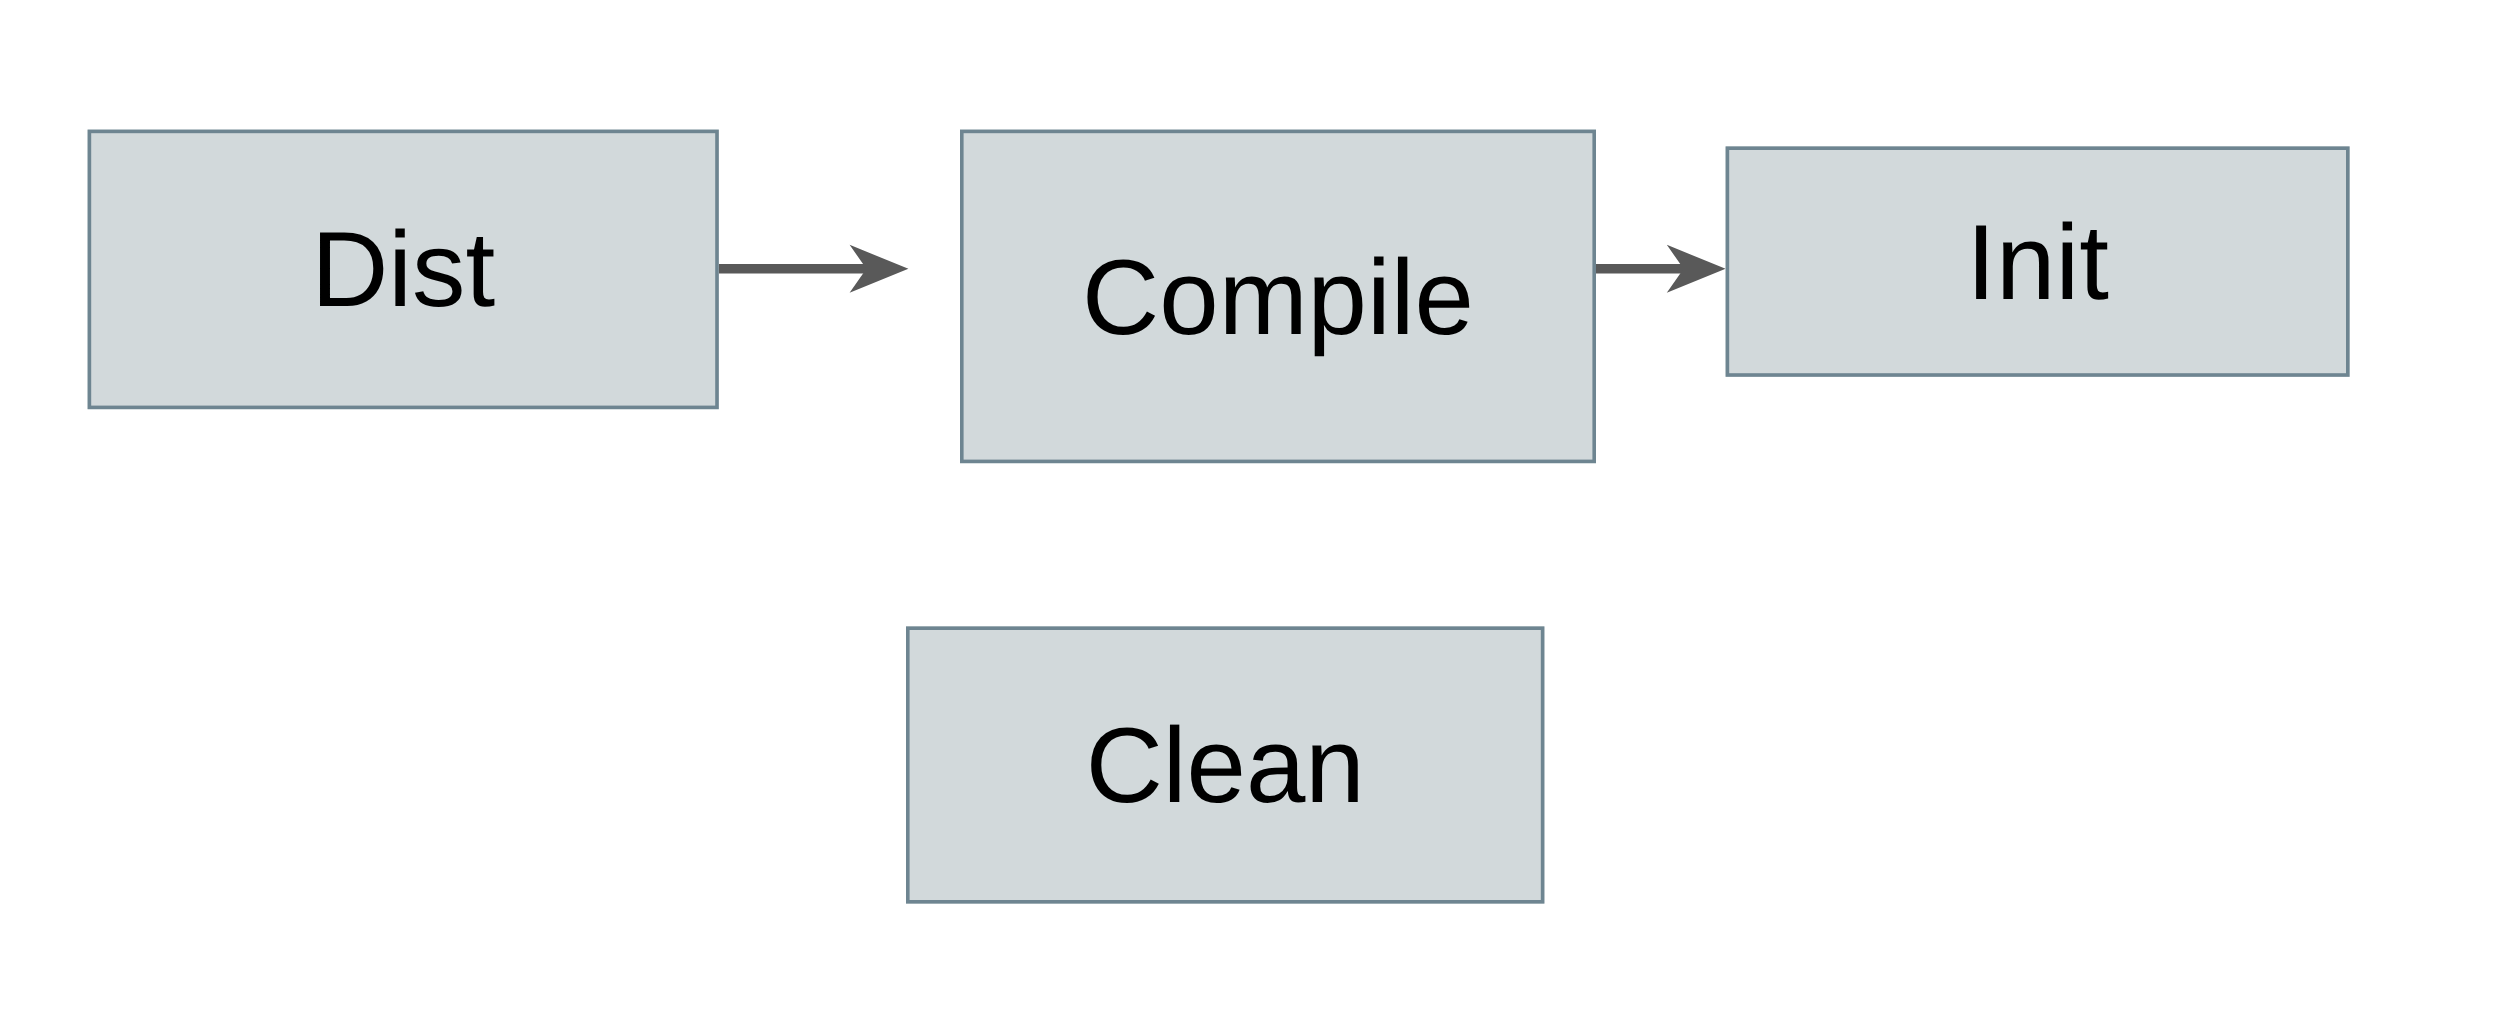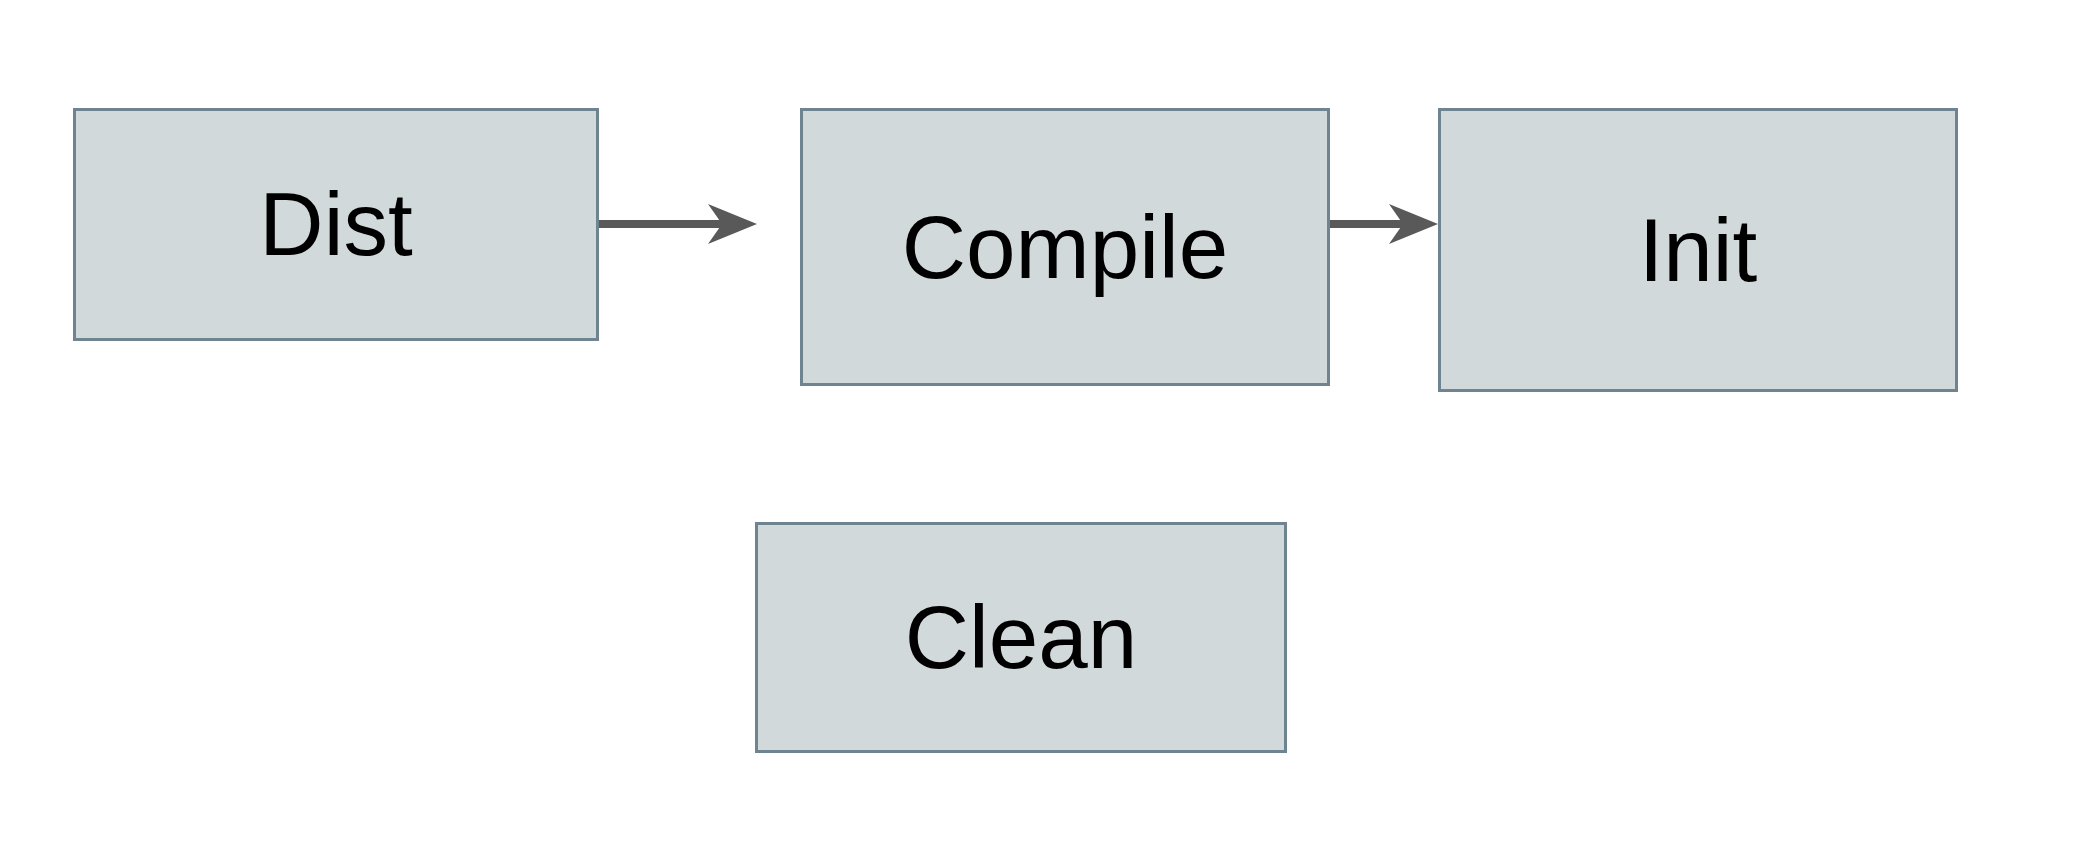--- a/index.html
+++ b/index.html
@@ -49,21 +49,21 @@
   }
   .node-label {
     color: var(--text);
     font-size: 89px;
     line-height: 1;
     white-space: nowrap;
     letter-spacing: 0px;
   }
   .node-dist    { left: 73px;   top: 98px;  width: 526px; height: 233px; }
   .node-compile { left: 800px;  top: 98px;  width: 530px; height: 278px; }
-  .node-init    { left: 1438px; top: 98px;  width: 520px; height: 284px; }
+  .node-init    { left: 1438px; top: 112px;  width: 520px; height: 192px; }
   .node-clean   { left: 755px;  top: 512px; width: 532px; height: 231px; align-items: center; }
 </style>
 </head>
 <body>
 
 <div class="canvas">
 
   <svg class="edges" viewBox="0 0 2078 848" xmlns="http://www.w3.org/2000/svg">
     <g>
       <line x1="599" y1="214" x2="724" y2="214"></line>

